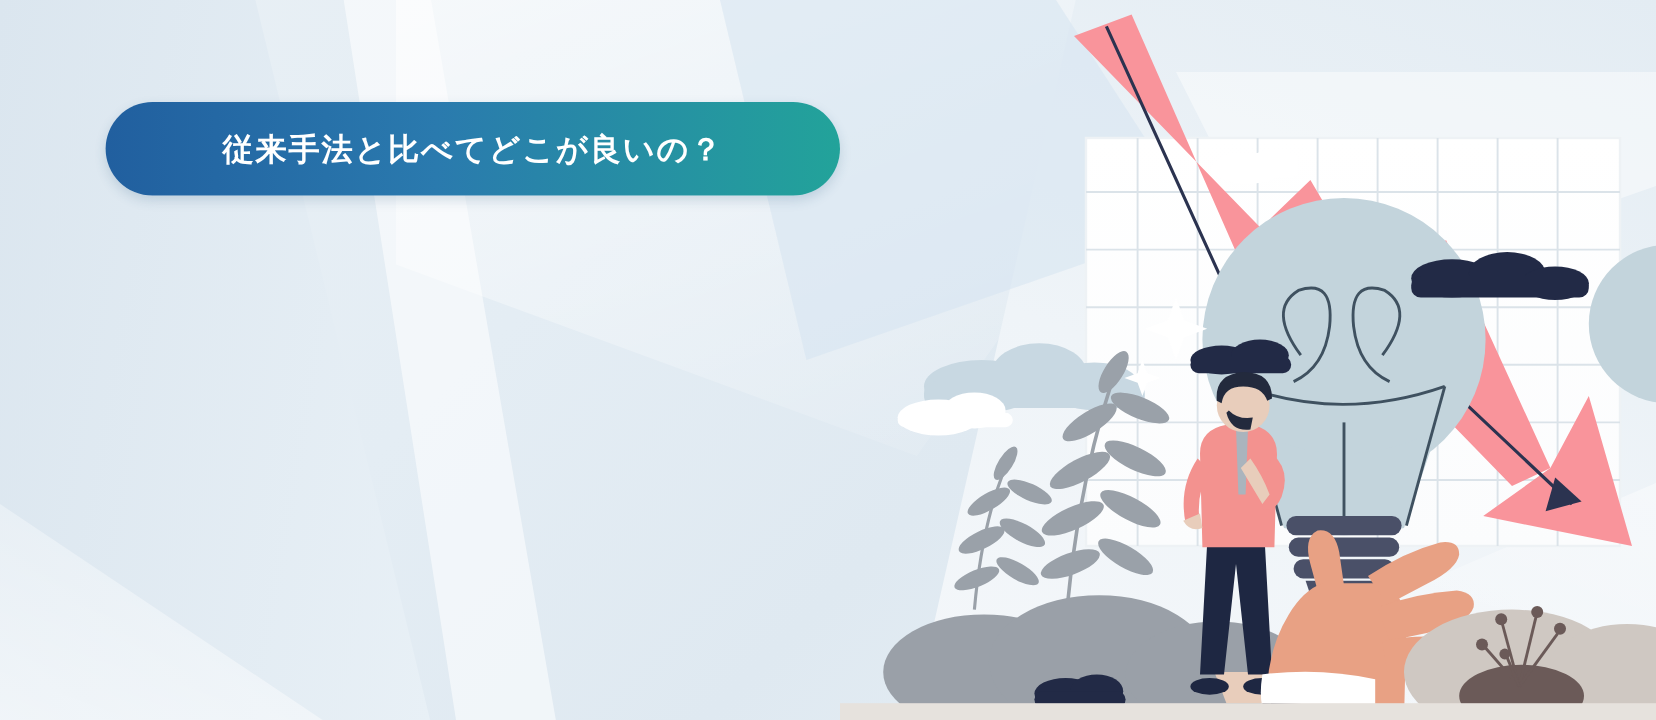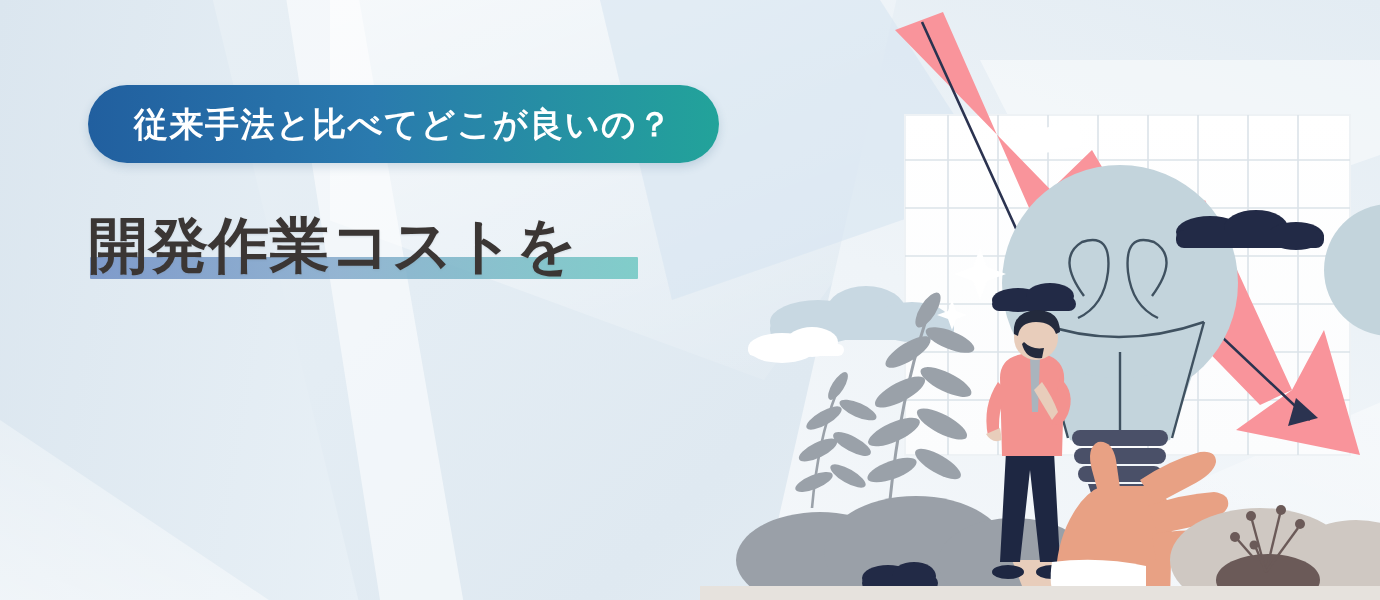--- a/index.html
+++ b/index.html
@@ -43,21 +43,21 @@
   .badge{
     position:absolute;left:88px;top:85px;
     height:78px;min-width:612px;box-sizing:border-box;
     border-radius:39px;
     background:linear-gradient(90deg,#215f9f 0%,#2a7aae 45%,#22a39a 100%);
     box-shadow:0 4px 10px rgba(40,90,130,.18);
     display:flex;align-items:center;justify-content:center;
     padding:0 46px;
   }
   .badge-text{
-    color:#ffffff;font-size:34px;font-weight:700;letter-spacing:1.5px;
+    color:#ffffff;font-size:26px;font-weight:700;letter-spacing:1.5px;
     white-space:nowrap;line-height:1;
   }
   .headline{position:absolute;left:88px;top:208px;width:700px;}
   .hl{
     position:relative;display:block;white-space:nowrap;
     font-size:60px;font-weight:700;letter-spacing:.5px;
     color:#3b3634;line-height:1.28;
     text-shadow:0 1px 2px rgba(120,135,150,.22);
   }
   .hl .txt{position:relative;z-index:2;}
@@ -272,19 +272,15 @@
 
       <rect x="0" y="586" width="680" height="14" fill="#e6e2dd"></rect>
     </svg>
   </div>
 
   <div class="badge">
     <span class="badge-text">従来手法と比べてどこが良いの？</span>
   </div>
 
   <div class="headline">
-    <span class="hl marked m1">
-      <span class="bar"></span>
-      <span class="txt">開発作業コストを</span>
-    </span>
   </div>
 
 </div>
 
 </body></html>

